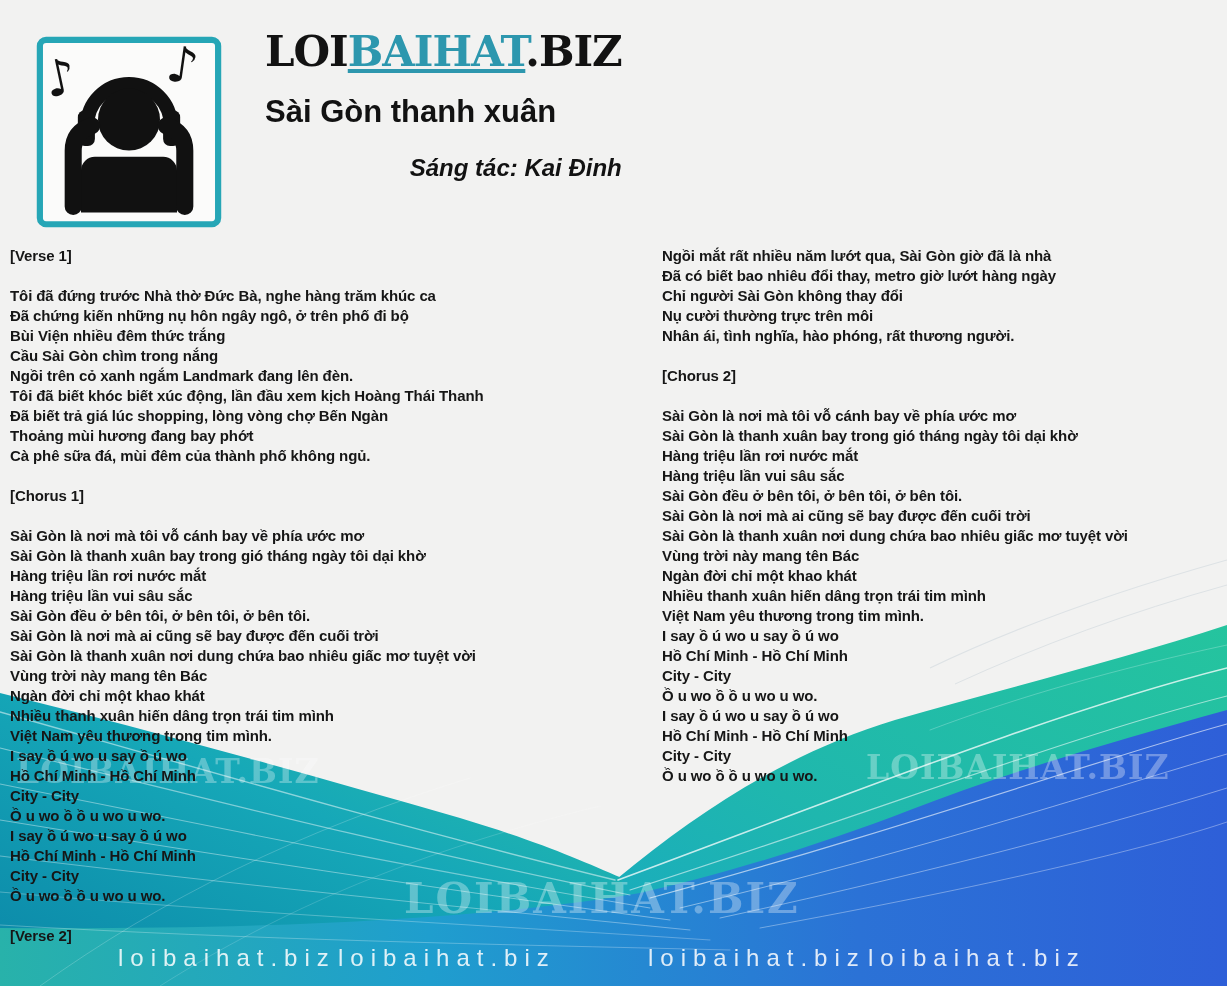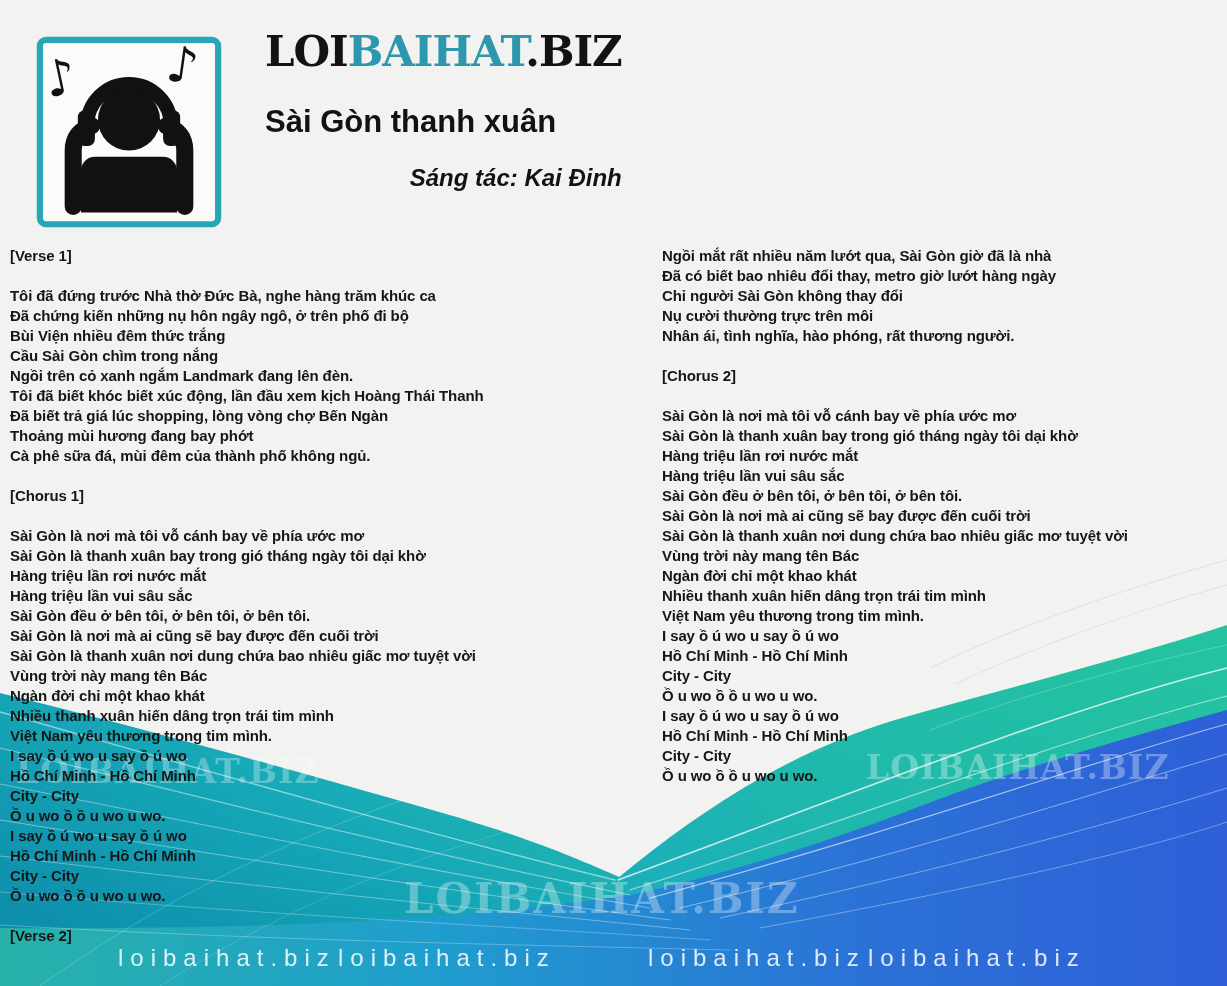--- a/index.html
+++ b/index.html
@@ -4,23 +4,23 @@
 <style>
   html,body{margin:0;padding:0;}
   .page{position:relative;width:1227px;height:986px;overflow:hidden;
         background:#f2f2f1;font-family:"Liberation Sans",sans-serif;}
   .waves{position:absolute;inset:0;z-index:0;}
   
   .logo-box{position:absolute;left:36px;top:34px;width:186px;height:196px;z-index:2;}
   .head-text{position:absolute;left:265px;top:30px;z-index:2;}
   .site-title{font-family:"DejaVu Serif",serif;font-weight:800;font-size:42px;
               letter-spacing:-1px;color:#121212;line-height:1.05;}
-  .site-title .t-teal{color:#2d97ae;}
+  .site-title .t-teal{color:#2d97ae;text-decoration:underline;}
   .song-title{font-family:"Liberation Sans",sans-serif;font-weight:bold;font-size:31px;
-              color:#121212;margin:30px 0 0 0;}
+              color:#121212;margin:20px 0 0 0;}
   .composer{font-style:italic;font-weight:bold;font-size:24px;color:#121212;margin-top:24px;text-align:right;}
   
   .col{position:absolute;top:246px;z-index:3;font-weight:bold;font-size:15px;
        color:#161616;letter-spacing:-0.1px;}
   .col-left{left:10px;}
   .col-right{left:662px;}
   .lyric-line{height:20px;line-height:20px;white-space:nowrap;}
   
   .wm{position:absolute;z-index:1;font-family:"DejaVu Serif",serif;font-weight:800;
       color:#ffffff;white-space:nowrap;}

